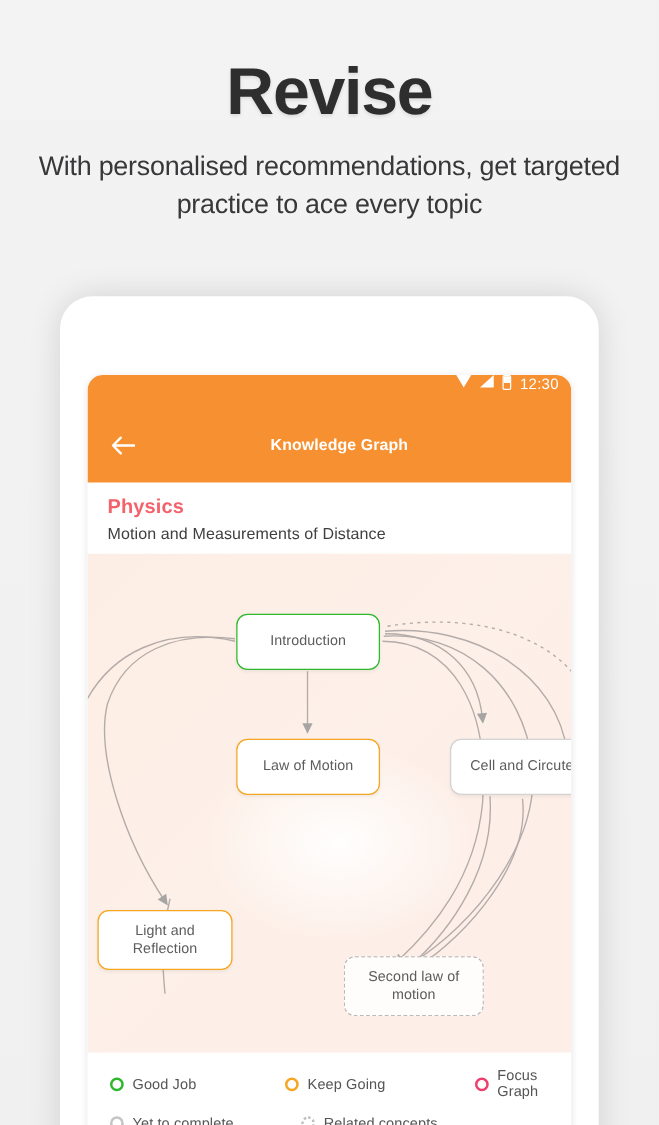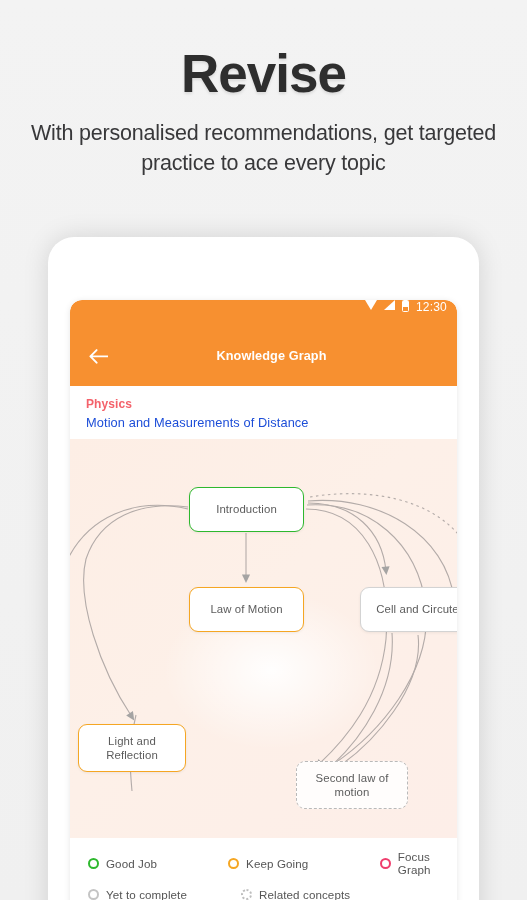--- a/index.html
+++ b/index.html
@@ -49,43 +49,43 @@
   .ico-batt::before { content:""; position:absolute; top:-3.5px; left:1.2px; width:3px; height:2px; background:#fff; border-radius:1px; }
   .status-time { font-size:12px; }
 
   .titlerow { position:absolute; left:0; top:26px; right:0; height:60px; display:flex; align-items:center; }
   .backbtn { width:56px; display:flex; align-items:center; justify-content:center; cursor:pointer; }
   .backbtn svg { display:block; }
   .apptitle { flex:1; text-align:center; color:#fff; font-size:12.7px; font-weight:bold; letter-spacing:.1px; margin-left:-40px; }
 
   
   .topichdr { padding:11px 0 9px 16px; background:#fff; }
-  .subject { color:#f4626b; font-size:12px; font-weight:bold; letter-spacing:.1px; }
-  .chapter { color:#1d4ed8; font-size:12.8px; margin-top:4px; letter-spacing:.1px; }
+  .subject { color:#f4626b; font-size:16px; font-weight:bold; letter-spacing:.1px; }
+  .chapter { color:#404040; font-size:12.8px; margin-top:4px; letter-spacing:.1px; }
 
   
   .graph {
     position:relative; height:399px; overflow:hidden;
     background:
       radial-gradient(ellipse 150px 110px at 52% 58%, rgba(255,255,255,.95) 0%, rgba(255,255,255,0) 72%),
       linear-gradient(135deg,#fdeee5 0%, #fdf0e8 45%, #fdeee8 100%);
   }
   .graph svg { position:absolute; inset:0; width:100%; height:100%; }
 
   .node {
     position:absolute; background:#ffffff; border:1.8px solid #c9c9c9;
     border-radius:9px; display:flex; align-items:center; justify-content:center;
     text-align:center; color:#5c5c5c; font-size:11.4px; line-height:1.25;
     letter-spacing:.1px; box-shadow:0 1px 3px rgba(0,0,0,.06); cursor:pointer;
     padding:0 6px;
   }
   .n-green { border-color:#2eb82e; }
   .n-amber { border-color:#f5a623; }
   .n-gray  { border-color:#d3d3d3; }
-  .n-dashed { border:1.6px dashed #b9b9b9; background:#fffdfc; box-shadow:none;margin-left:21px; }
+  .n-dashed { border:1.6px dashed #b9b9b9; background:#fffdfc; box-shadow:none; }
 
   
   .legend { background:#fff; padding:12px 0 12px 18px; }
   .legrow { display:flex; align-items:center; margin-bottom:12px;gap:29px; }
   .legrow:last-child { margin-bottom:12px; }
   .legitem { display:flex; align-items:center; gap:7px; font-size:11.6px; color:#555; letter-spacing:.1px; cursor:pointer; }
   .ring { width:11px; height:11px; border-radius:50%; border:2px solid #ccc; flex:none; }
   .ring-dotted { border-style:dotted; border-color:#bdbdbd; }
 </style>
 </head>

